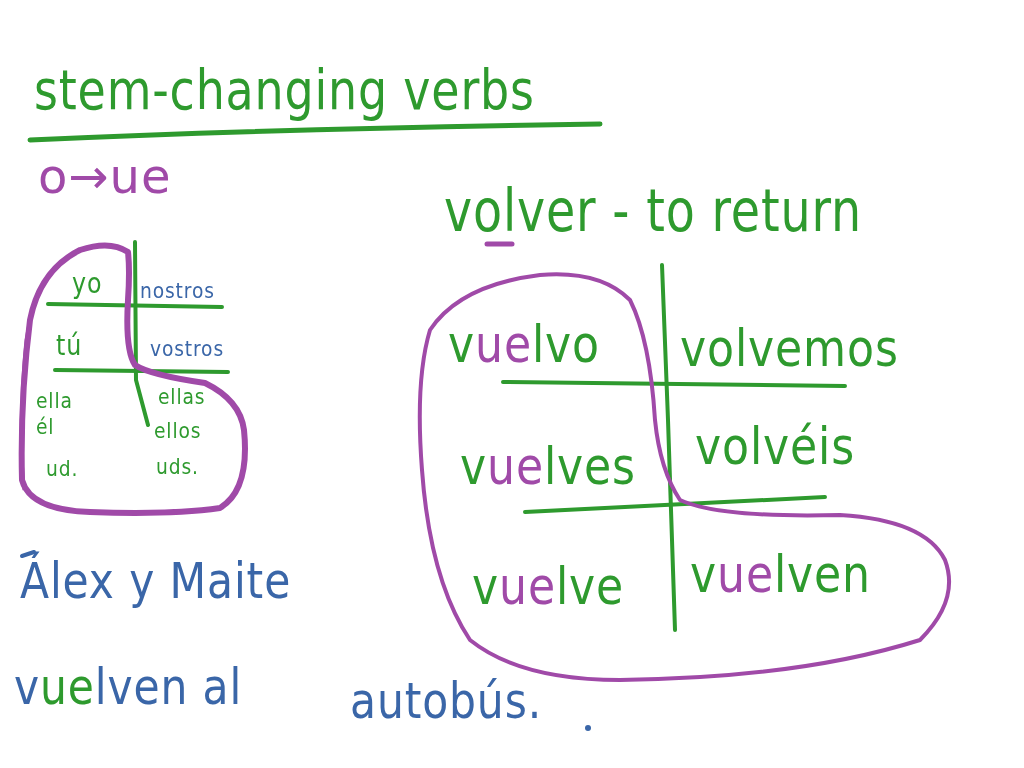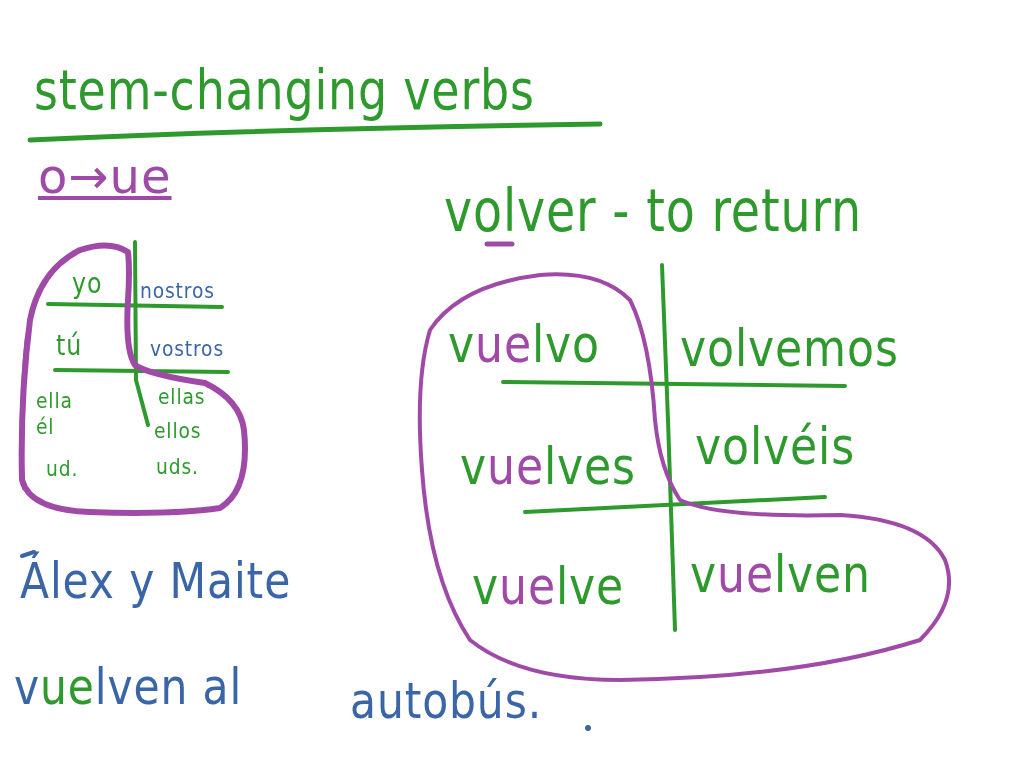--- a/index.html
+++ b/index.html
@@ -1,20 +1,20 @@
 <!DOCTYPE html>
 <html><head>
   <meta charset="utf-8">
   <style>
     html, body { margin: 0; padding: 0; background: #ffffff; }
     body { width: 1024px; height: 768px; position: relative; overflow: hidden;
            font-family: "DejaVu Sans", sans-serif; }
     .hw { position: absolute; white-space: nowrap; line-height: 1; letter-spacing: 1px; }
     .green { color: #2e9a2e; }
-    .purple { color: #a04aa8; text-decoration: underline; }
+    .purple { color: #a04aa8; }
     .blue { color: #3a66a8; }
     .accent { color: #a04aa8; }
     .accent-g { color: #2e9a2e; }
     svg.ink { position: absolute; left: 0; top: 0; }
     .title { font-size: 56px; transform: scaleX(0.82); transform-origin: left top; }
     .rule { font-size: 48px; }
     .verb { font-size: 58px; transform: scaleX(0.82); transform-origin: left top; }
     .conj { font-size: 52px; transform: scaleX(0.85); transform-origin: left top; }
     .small { font-size: 28px; transform: scaleX(0.85); transform-origin: left top; }
     .tiny { font-size: 22px; transform: scaleX(0.85); transform-origin: left top; }

